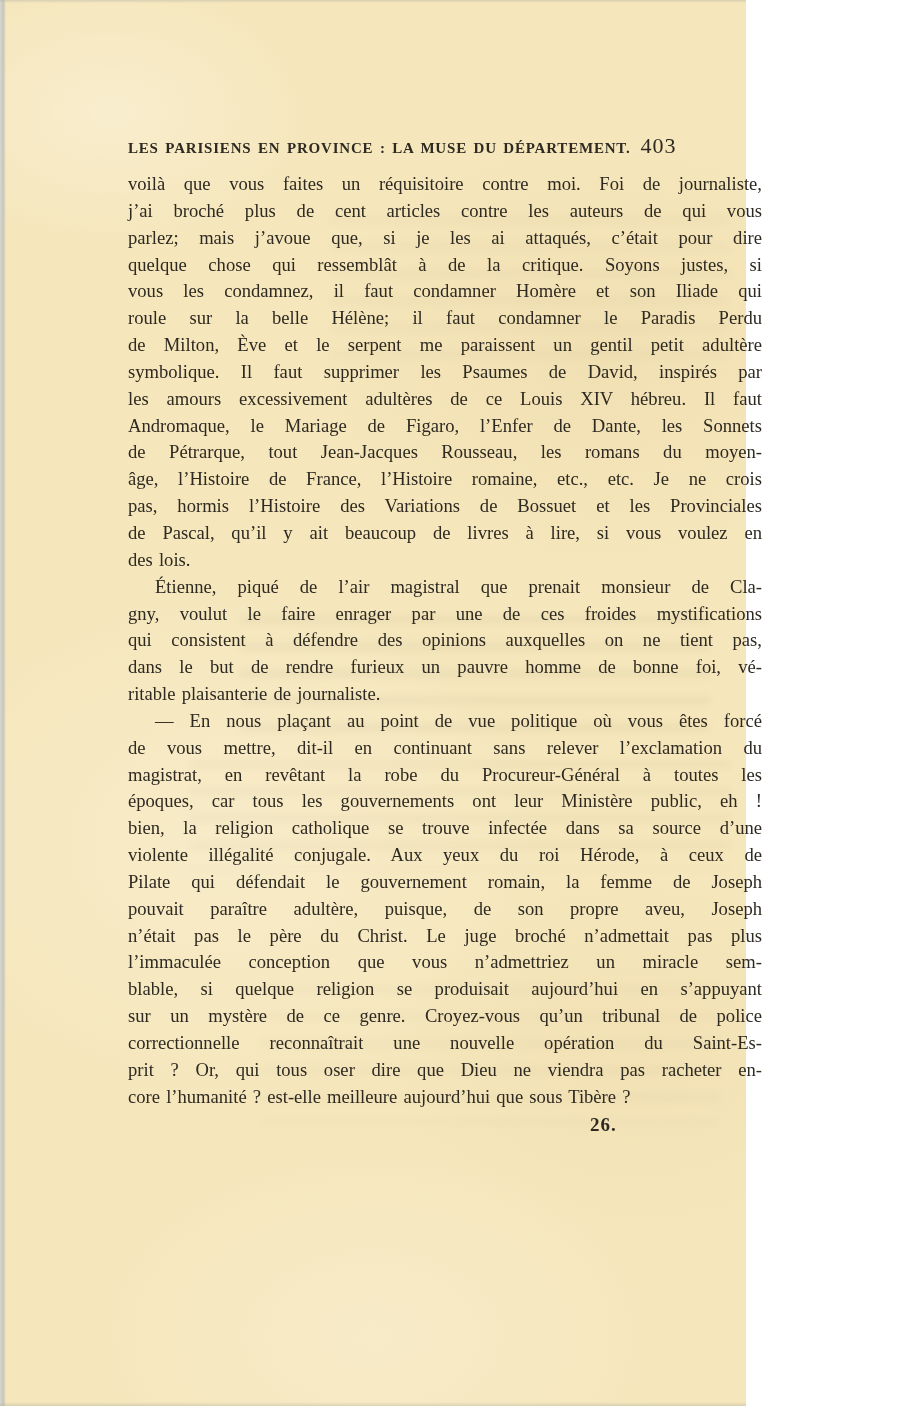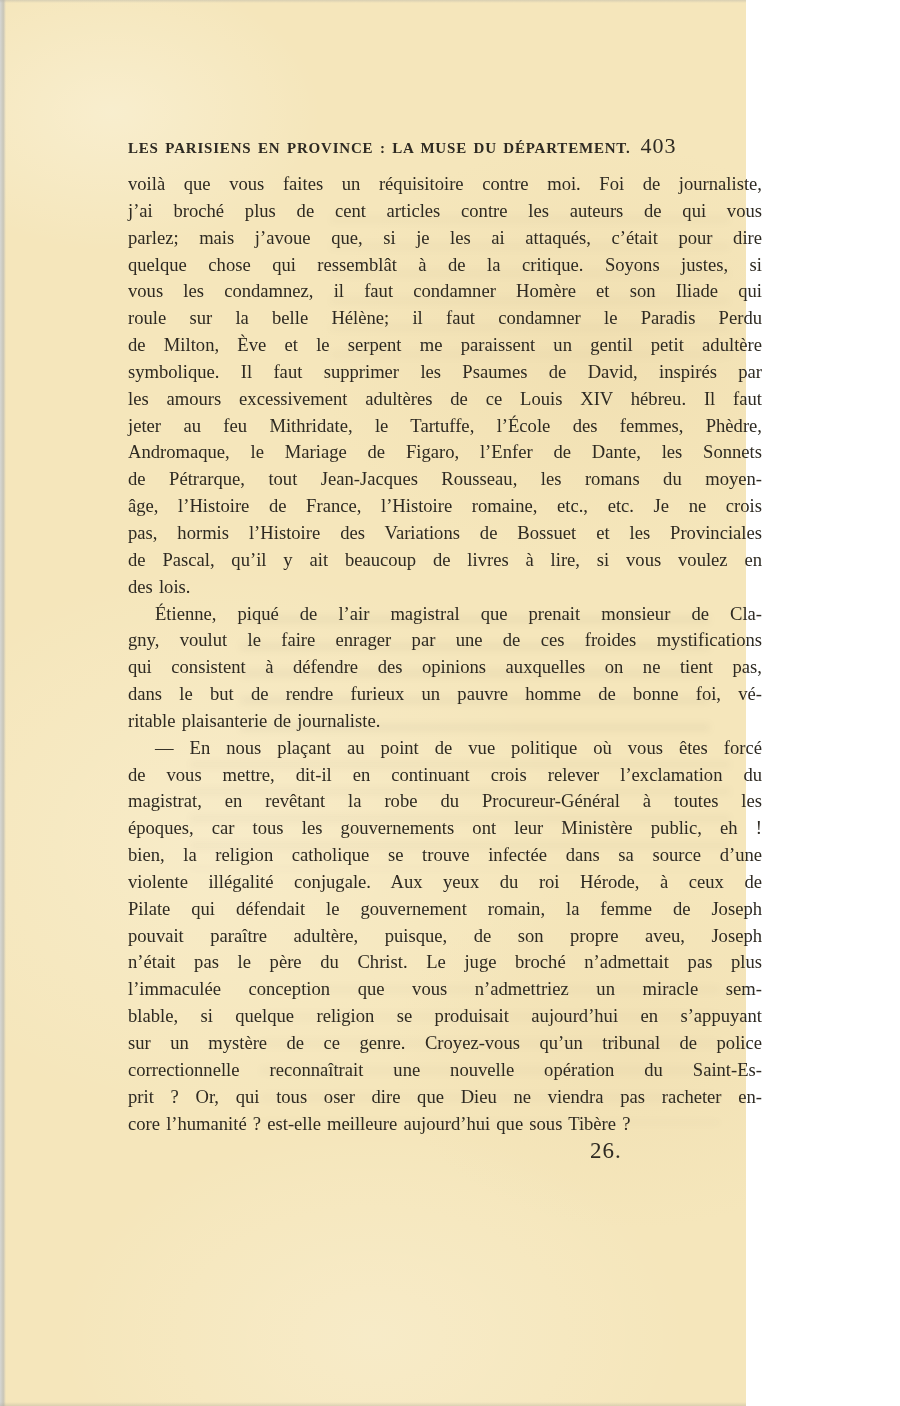--- a/index.html
+++ b/index.html
@@ -91,22 +91,22 @@
   }
   .line.last {
     text-align-last: left;
   }
   .line.indent {
     text-indent: 27px;
   }
   .signature {
     margin-top: 1px;
     padding-left: 462px;
-    font-size: 23px;
-    font-weight: normal;
+    font-size: 19px;
+    font-weight: bold;
     letter-spacing: 1px;
     line-height: 26px;
   }
 </style>
 </head>
 <body>
 
 <div class="scan">
   <div class="scan-edge-left"></div>
   <div class="scan-edge-top"></div>
@@ -125,34 +125,33 @@
     <div class="body-text" id="body-text">
         <div class="line">voilà que vous faites un réquisitoire contre moi. Foi de journaliste,</div>
         <div class="line">j’ai broché plus de cent articles contre les auteurs de qui vous</div>
         <div class="line">parlez; mais j’avoue que, si je les ai attaqués, c’était pour dire</div>
         <div class="line">quelque chose qui ressemblât à de la critique. Soyons justes, si</div>
         <div class="line">vous les condamnez, il faut condamner Homère et son Iliade qui</div>
         <div class="line">roule sur la belle Hélène; il faut condamner le Paradis Perdu</div>
         <div class="line">de Milton, Ève et le serpent me paraissent un gentil petit adultère</div>
         <div class="line">symbolique. Il faut supprimer les Psaumes de David, inspirés par</div>
         <div class="line">les amours excessivement adultères de ce Louis XIV hébreu. Il faut</div>
-        <div class="line">jeter au feu Mithridate, le Tartuffe, l’École des femmes, Phèdre,</div>
         <div class="line">Andromaque, le Mariage de Figaro, l’Enfer de Dante, les Sonnets</div>
         <div class="line">de Pétrarque, tout Jean-Jacques Rousseau, les romans du moyen-</div>
         <div class="line">âge, l’Histoire de France, l’Histoire romaine, etc., etc. Je ne crois</div>
         <div class="line">pas, hormis l’Histoire des Variations de Bossuet et les Provinciales</div>
         <div class="line">de Pascal, qu’il y ait beaucoup de livres à lire, si vous voulez en</div>
         <div class="line last">des lois.</div>
         <div class="line indent">Étienne, piqué de l’air magistral que prenait monsieur de Cla-</div>
         <div class="line">gny, voulut le faire enrager par une de ces froides mystifications</div>
         <div class="line">qui consistent à défendre des opinions auxquelles on ne tient pas,</div>
         <div class="line">dans le but de rendre furieux un pauvre homme de bonne foi, vé-</div>
         <div class="line last">ritable plaisanterie de journaliste.</div>
         <div class="line indent">— En nous plaçant au point de vue politique où vous êtes forcé</div>
-        <div class="line">de vous mettre, dit-il en continuant crois relever l’exclamation du</div>
+        <div class="line">de vous mettre, dit-il en continuant sans relever l’exclamation du</div>
         <div class="line">magistrat, en revêtant la robe du Procureur-Général à toutes les</div>
         <div class="line">époques, car tous les gouvernements ont leur Ministère public, eh !</div>
         <div class="line">bien, la religion catholique se trouve infectée dans sa source d’une</div>
         <div class="line">violente illégalité conjugale. Aux yeux du roi Hérode, à ceux de</div>
         <div class="line">Pilate qui défendait le gouvernement romain, la femme de Joseph</div>
         <div class="line">pouvait paraître adultère, puisque, de son propre aveu, Joseph</div>
         <div class="line">n’était pas le père du Christ. Le juge broché n’admettait pas plus</div>
         <div class="line">l’immaculée conception que vous n’admettriez un miracle sem-</div>
         <div class="line">blable, si quelque religion se produisait aujourd’hui en s’appuyant</div>
         <div class="line">sur un mystère de ce genre. Croyez-vous qu’un tribunal de police</div>

